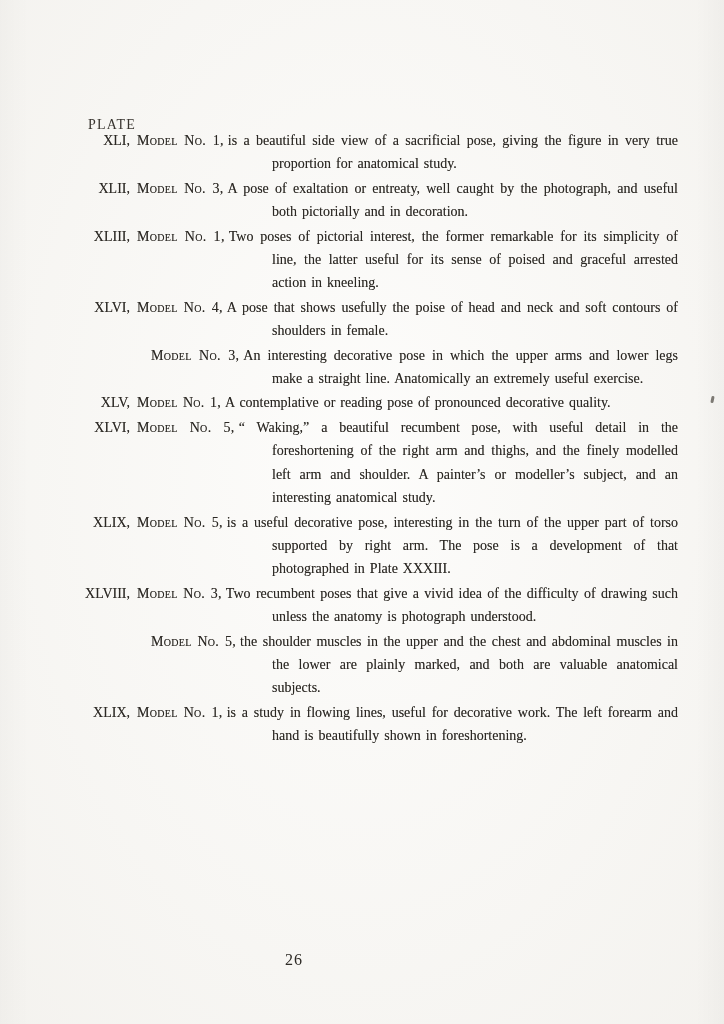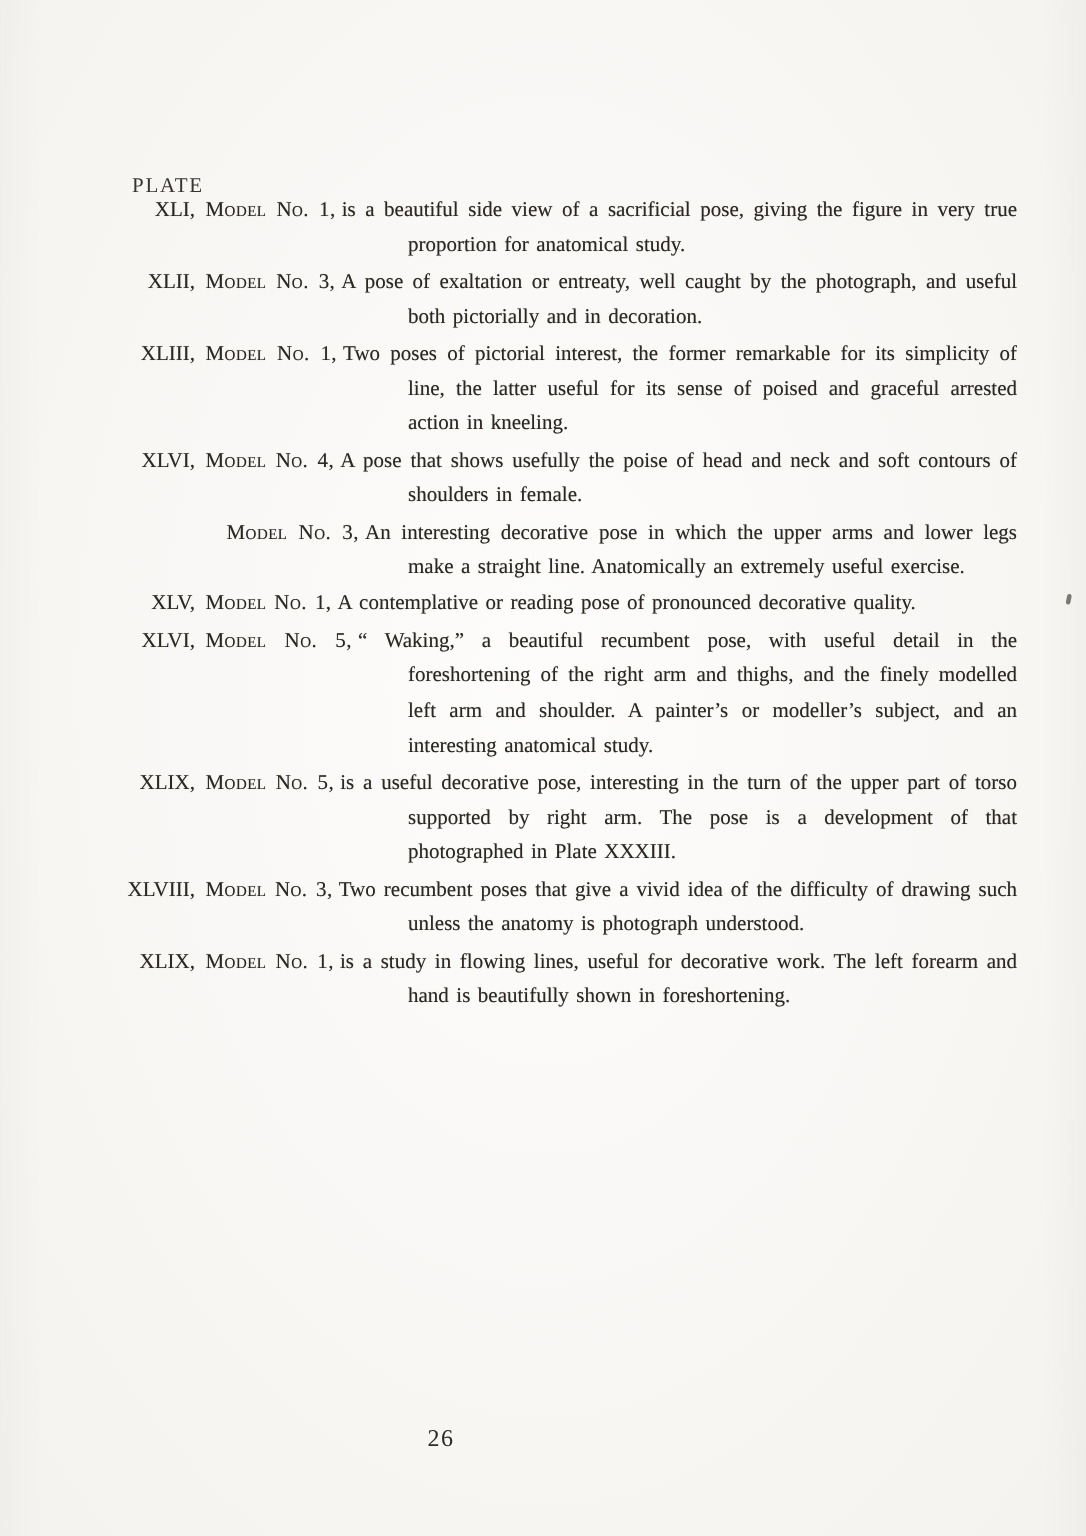--- a/index.html
+++ b/index.html
@@ -131,20 +131,23 @@
     </p>
 
     <p class="entry">
       <span class="plate-num">XLIX,</span><span class="model">Model No. 5,</span><span class="desc">is a useful decorative pose, interesting in the turn of the upper part of torso supported by right arm.  The pose is a development of that photographed in Plate XXXIII.</span>
     </p>
 
     <p class="entry">
       <span class="plate-num">XLVIII,</span><span class="model">Model No. 3,</span><span class="desc">Two recumbent poses that give a vivid idea of the difficulty of drawing such unless the anatomy is photograph understood.</span>
     </p>
 
+    <p class="entry sub">
+      <span class="plate-num"></span><span class="model">Model No. 5,</span><span class="desc">the shoulder muscles in the upper and the chest and abdominal muscles in the lower are plainly marked, and both are valuable anatomical subjects.</span>
+    </p>
 
     <p class="entry">
       <span class="plate-num">XLIX,</span><span class="model">Model No. 1,</span><span class="desc">is a study in flowing lines, useful for decorative work.  The left forearm and hand is beautifully shown in foreshortening.</span>
     </p>
 
   </div>
 
   <div class="page-number">26</div>
 
   <div class="speck"></div>

